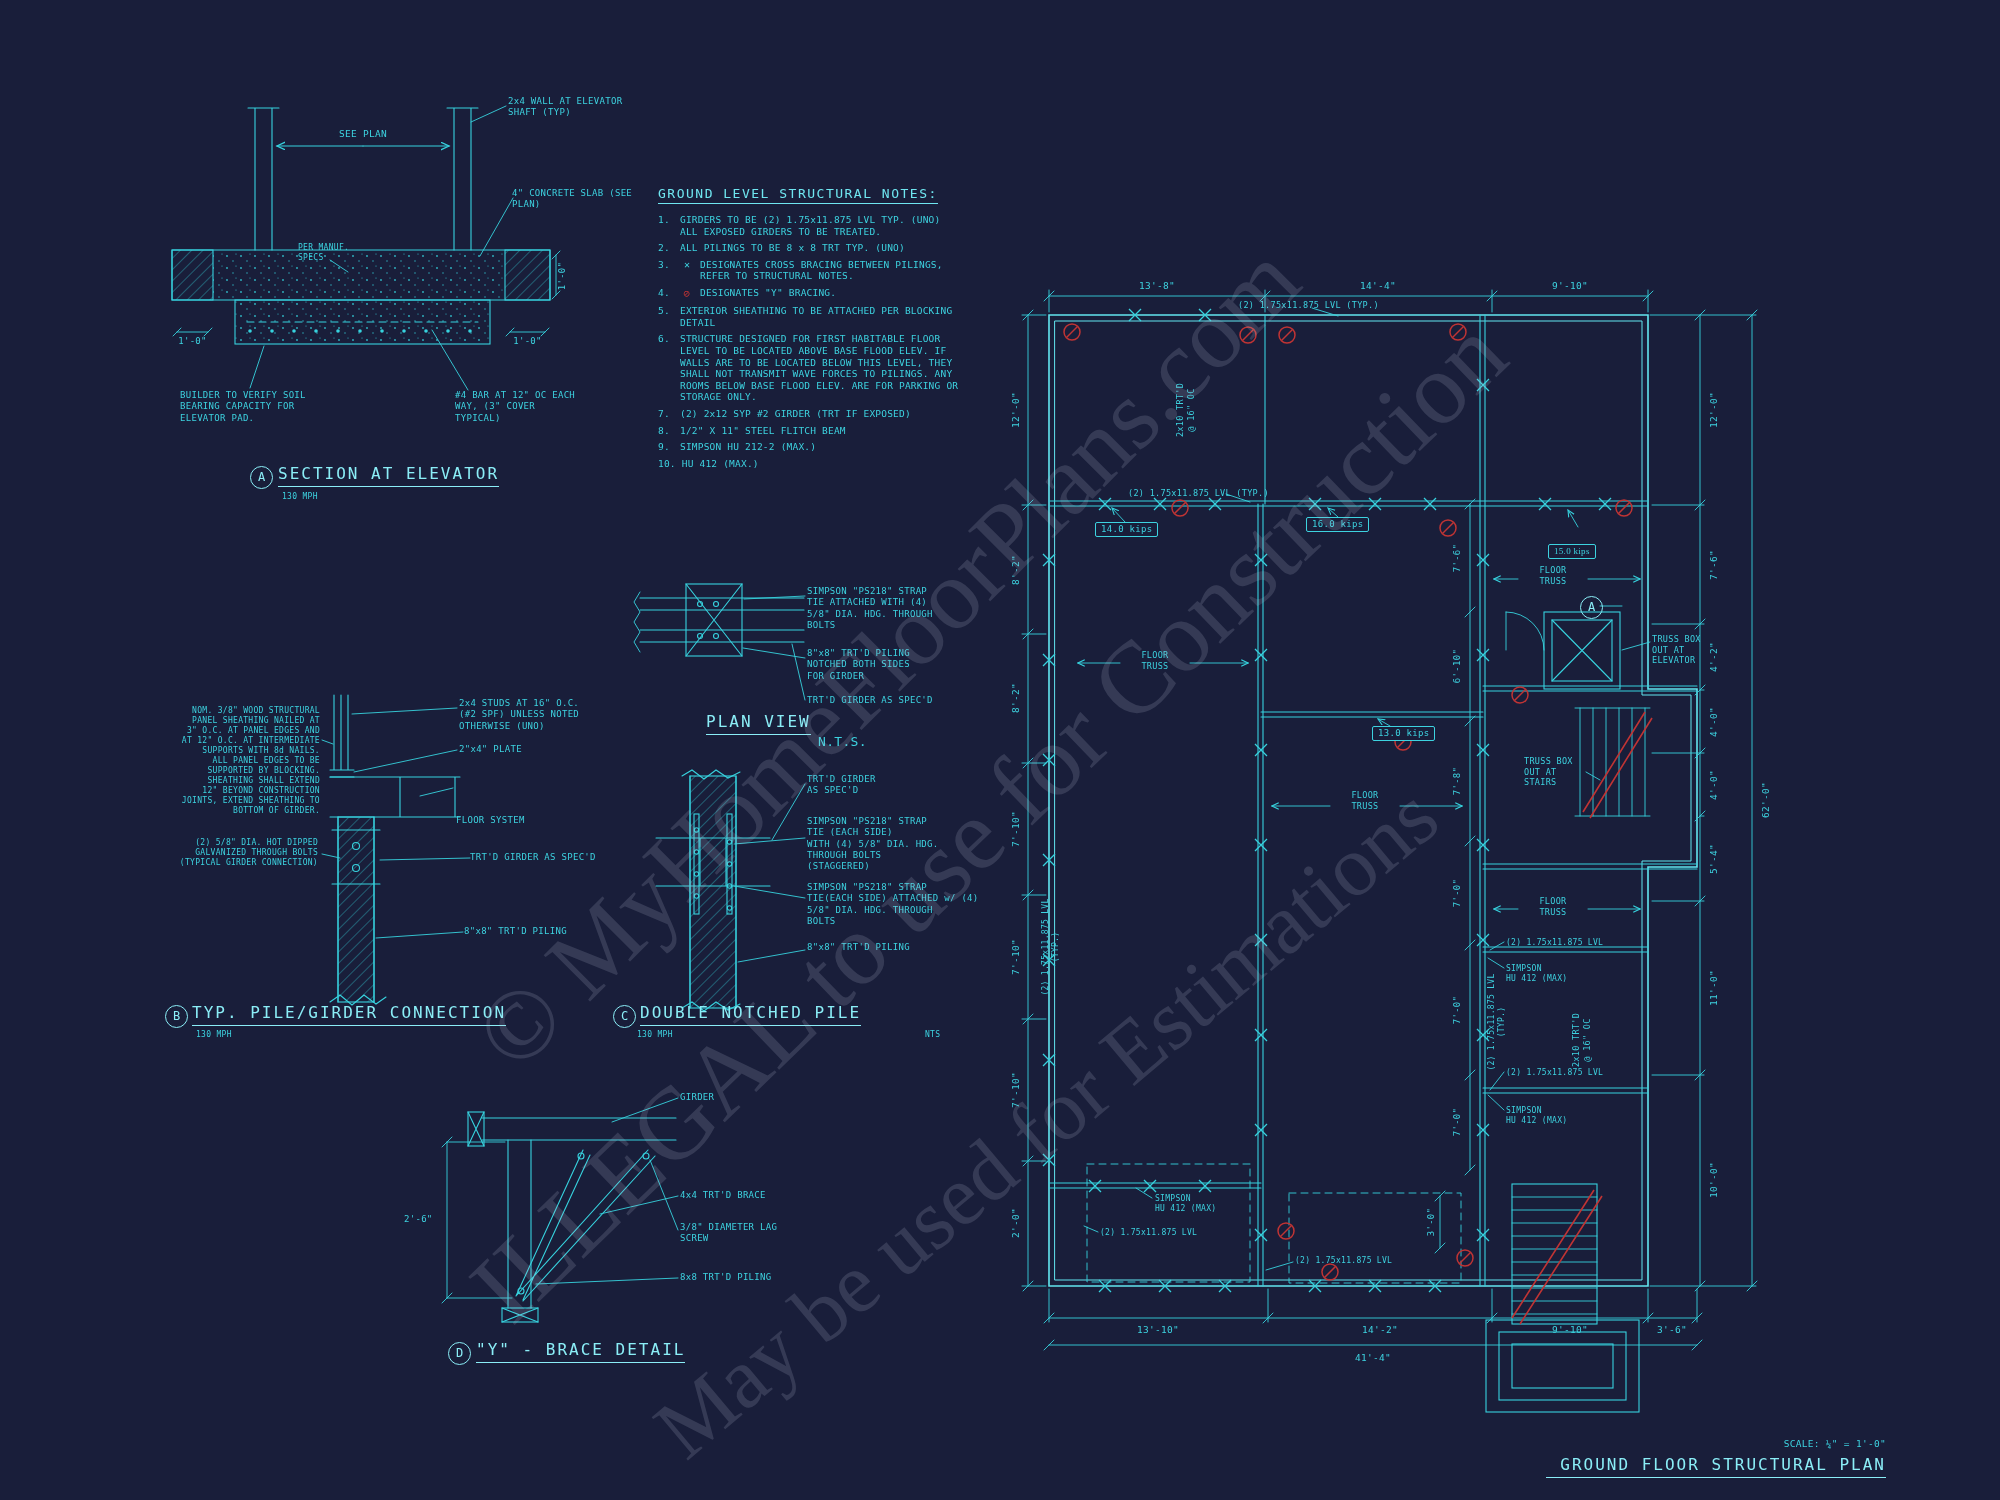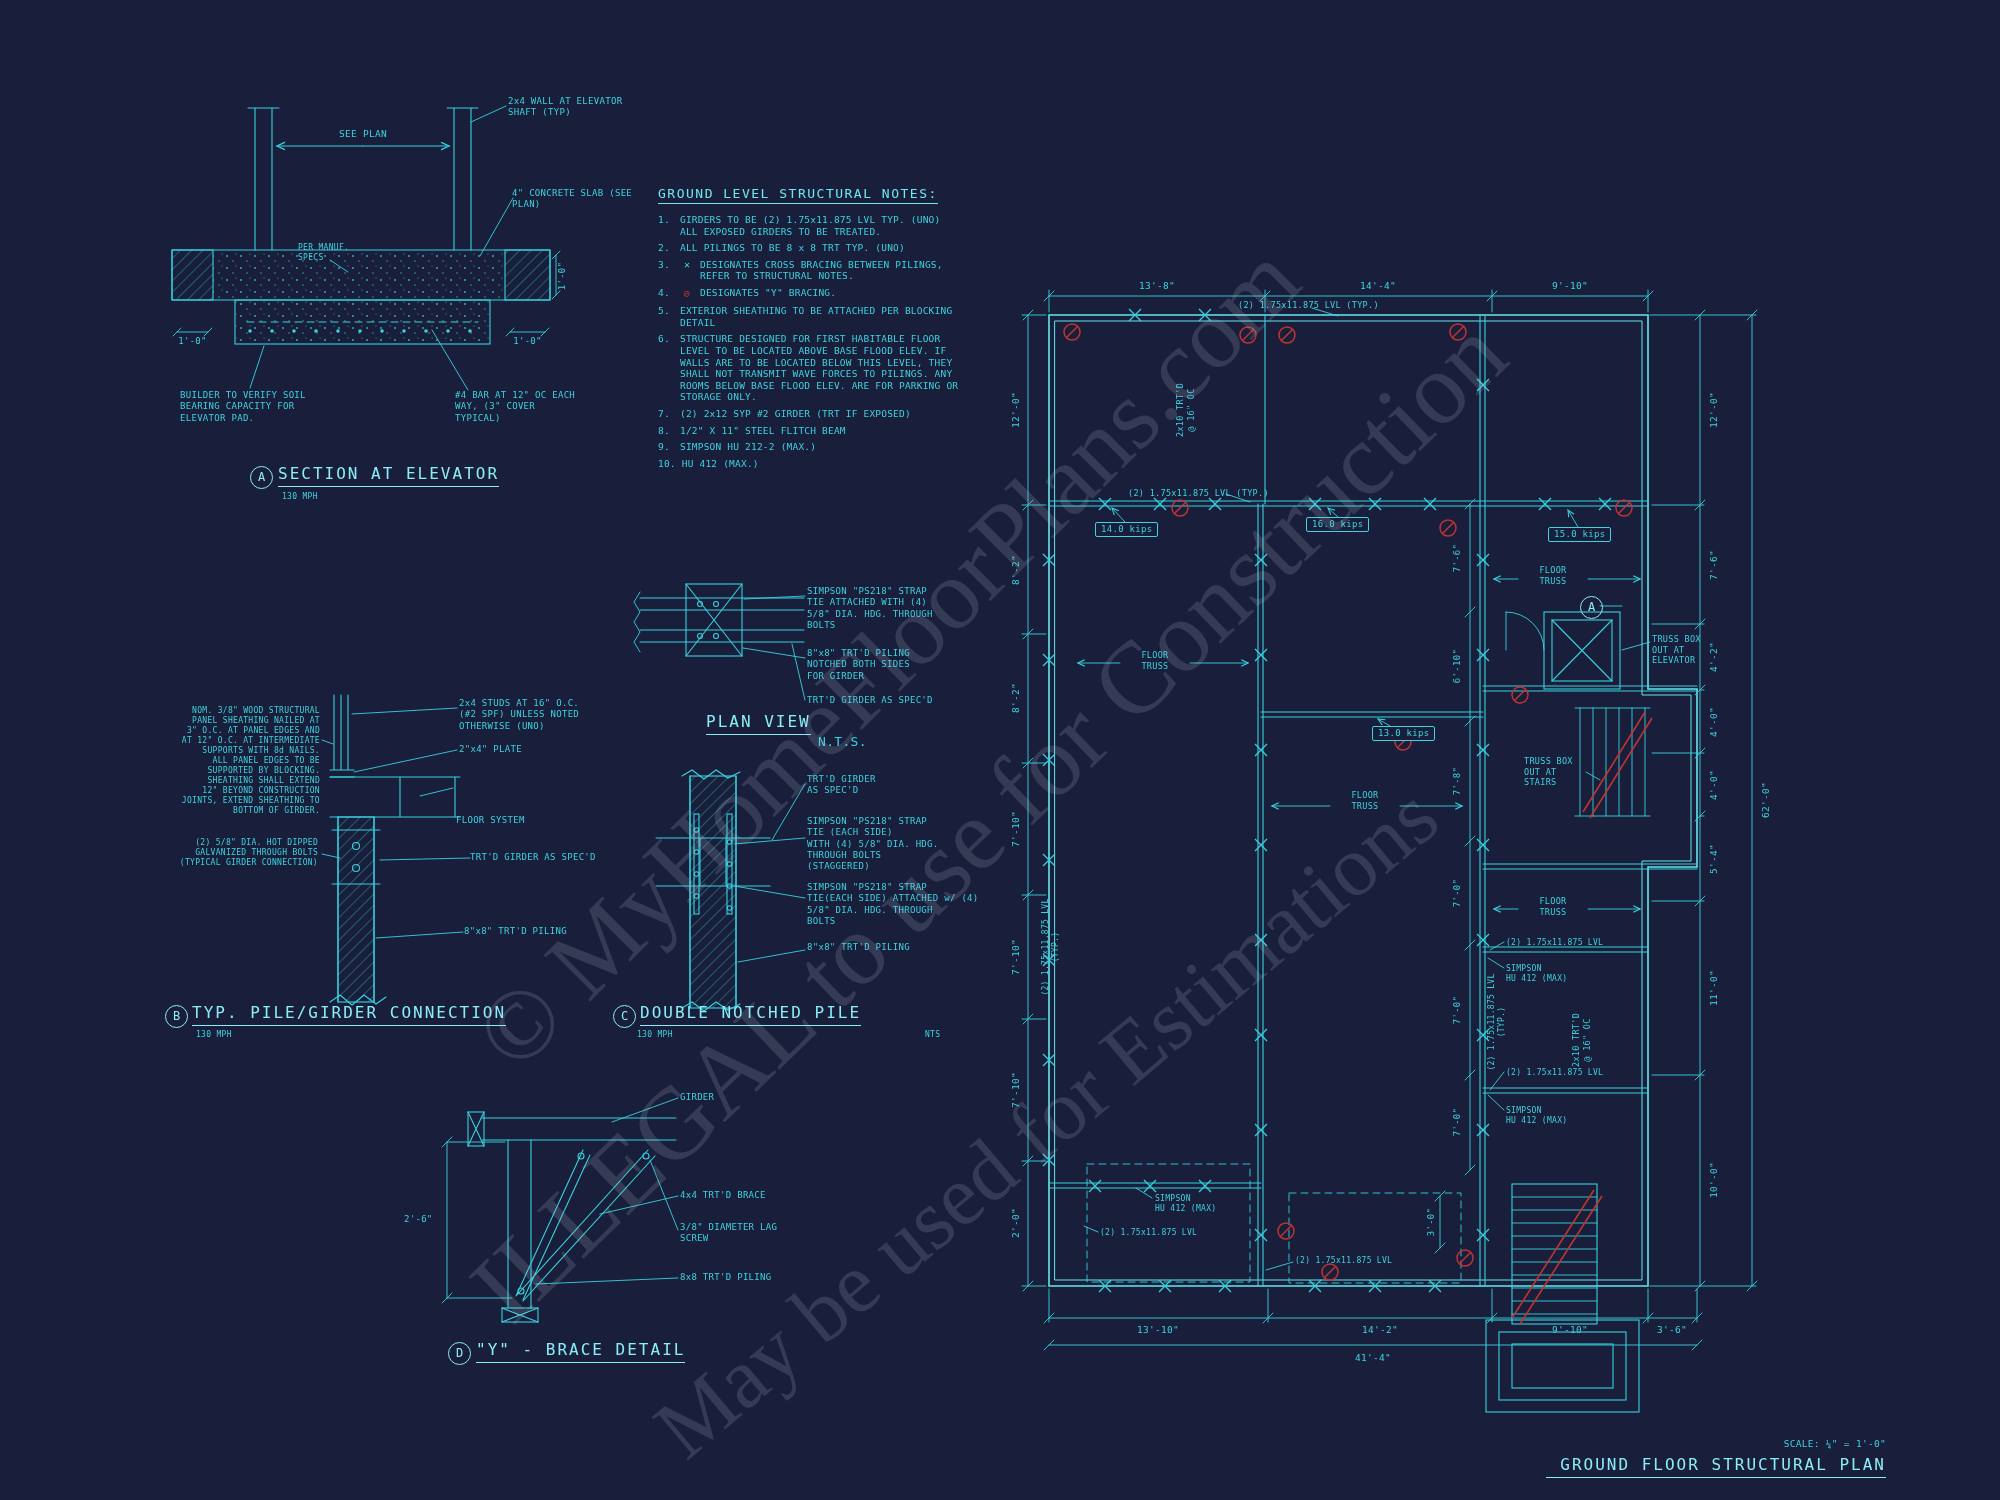--- a/index.html
+++ b/index.html
@@ -430,21 +430,21 @@
       <div class="lbl" style="left: 1458px; top: 893px; font-size: 9px; transform: translate(-50%, -50%) rotate(-90deg);">7'-0"</div>
       <div class="lbl" style="left: 1458px; top: 1010px; font-size: 9px; transform: translate(-50%, -50%) rotate(-90deg);">7'-0"</div>
       <div class="lbl" style="left: 1458px; top: 1122px; font-size: 9px; transform: translate(-50%, -50%) rotate(-90deg);">7'-0"</div>
       <div class="lbl" style="left: 1432px; top: 1222px; font-size: 9px; transform: translate(-50%, -50%) rotate(-90deg);">3'-0"</div>
       <div class="lbl" style="left: 1238px; top: 300px; font-size: 8.5px;">(2) 1.75x11.875 LVL (TYP.)</div>
       <div class="lbl" style="left: 1186px; top: 410px; font-size: 8.5px; text-align: center; transform: translate(-50%, -50%) rotate(-90deg);">2x10 TRT'D
 @ 16" OC</div>
       <div class="lbl" style="left: 1128px; top: 488px; font-size: 8.5px;">(2) 1.75x11.875 LVL (TYP.)</div>
       <div class="lbl boxed" style="left: 1095px; top: 522px; text-align: right;">14.0 kips</div>
       <div class="lbl boxed" style="left: 1306px; top: 517px;">16.0 kips</div>
-      <div class="lbl boxed" style="left: 1548px; top: 527px;">15.0 kips</div>
+      <div class="lbl boxed" style="left: 1548px; top: 544px; font-family: Liberation Serif, serif;">15.0 kips</div>
       <div class="lbl boxed" style="left: 1372px; top: 726px;">13.0 kips</div>
       <div class="lbl" style="left: 1122px; top: 650px; width: 66px; font-size: 8.5px; text-align: center;">FLOOR
 TRUSS</div>
       <div class="lbl" style="left: 1520px; top: 565px; width: 66px; font-size: 8.5px; text-align: center;">FLOOR
 TRUSS</div>
       <div class="lbl circle" style="left: 1580px; top: 596px;">A</div>
       <div class="lbl" style="left: 1652px; top: 634px; font-size: 8.5px;">TRUSS BOX
 OUT AT
 ELEVATOR</div>
       <div class="lbl" style="left: 1524px; top: 756px; font-size: 8.5px;">TRUSS BOX

